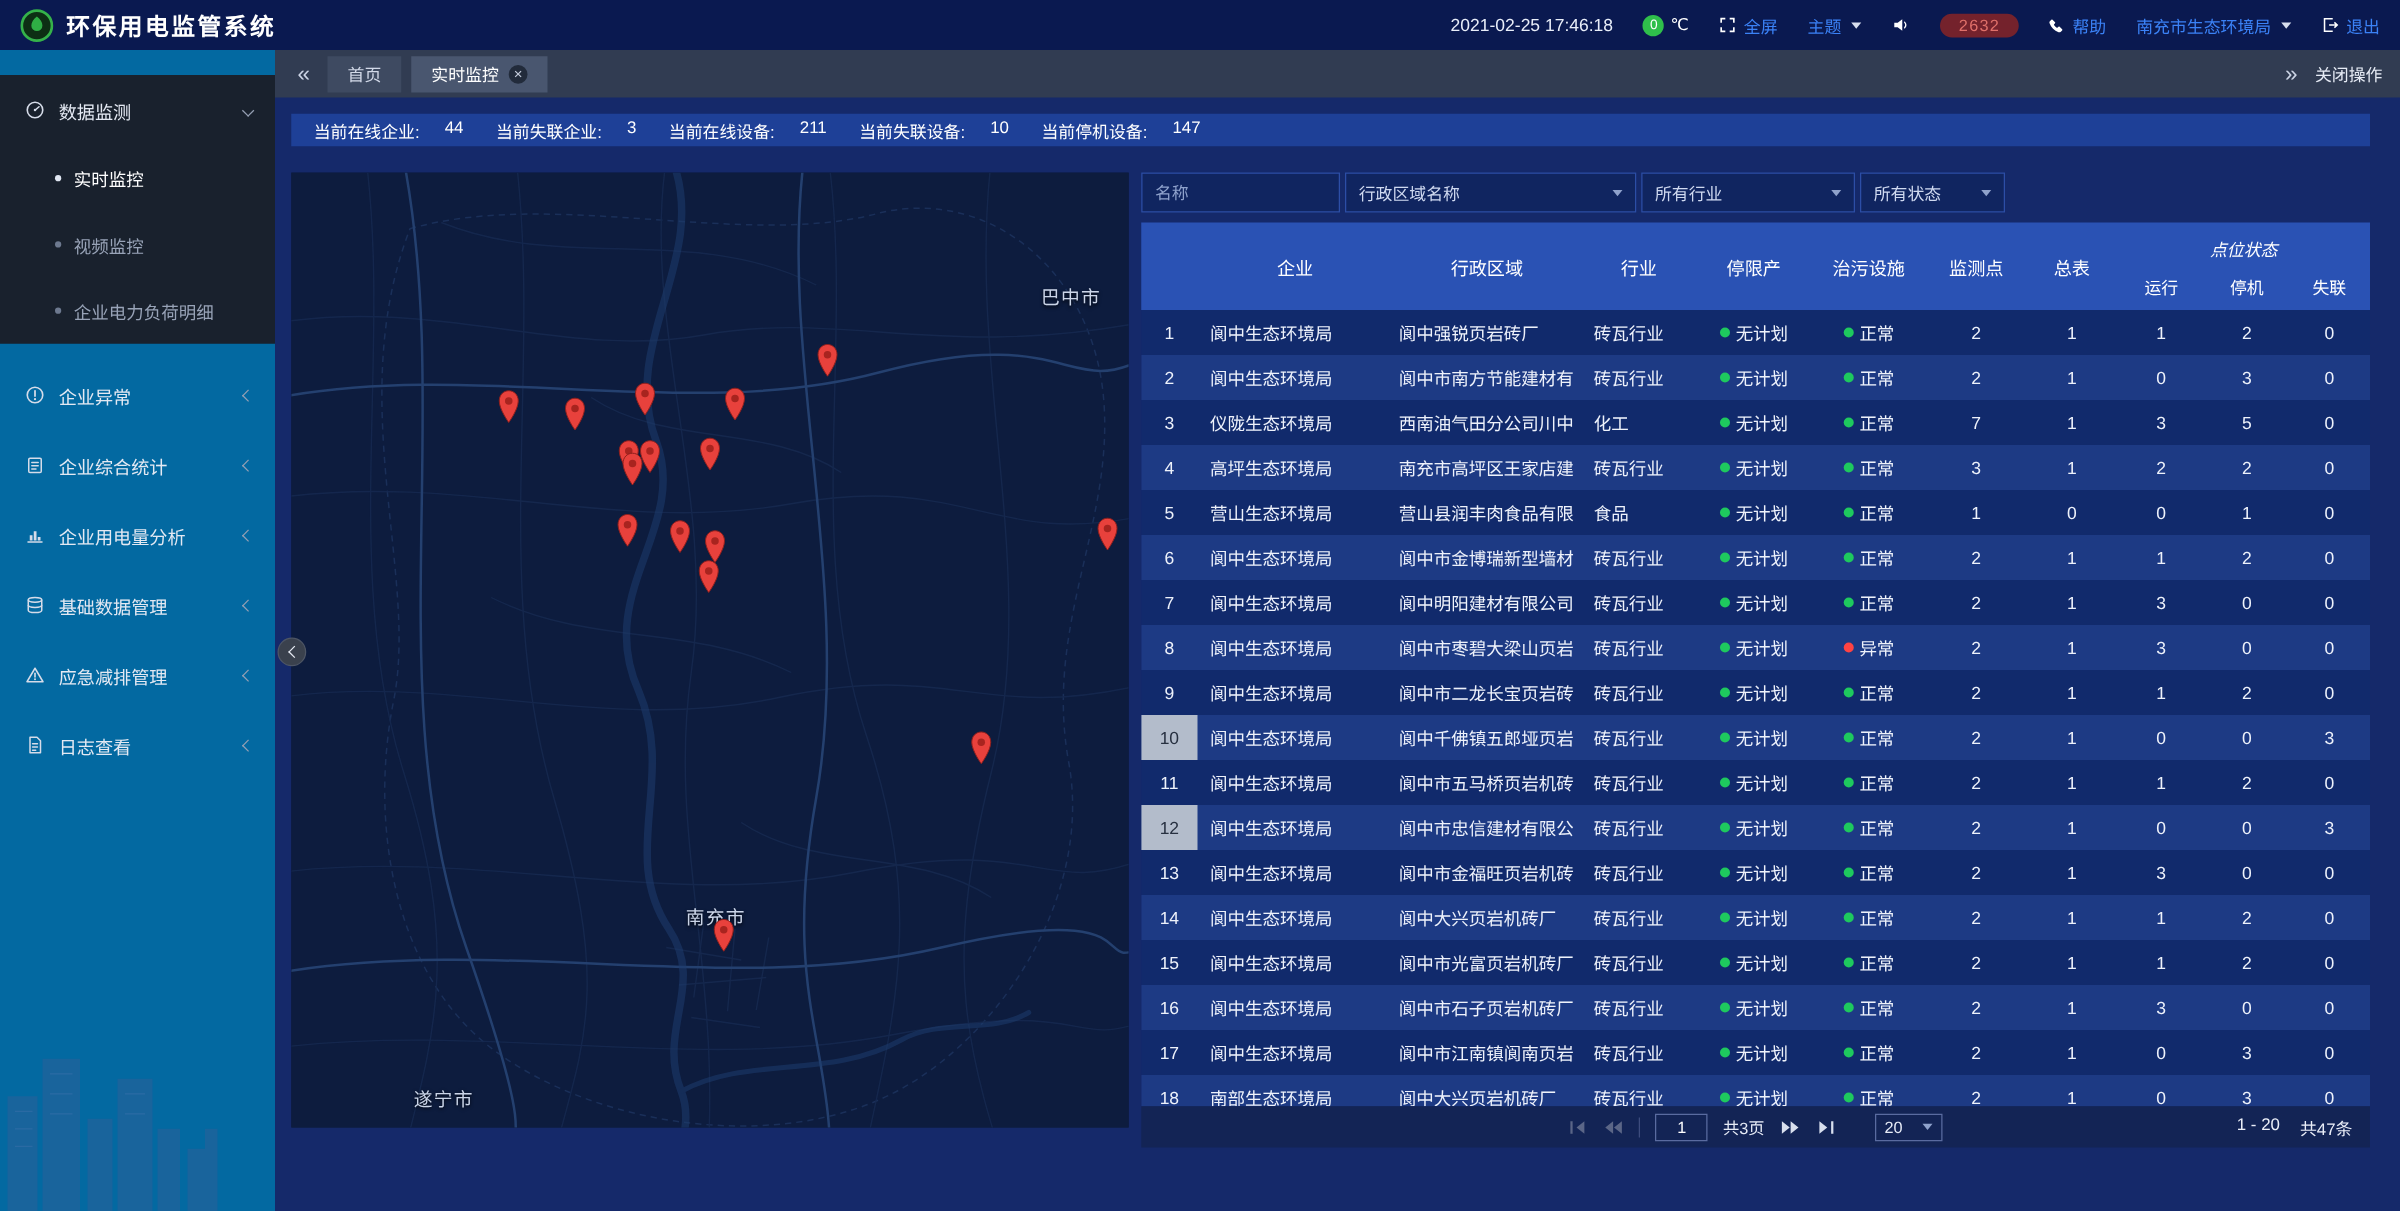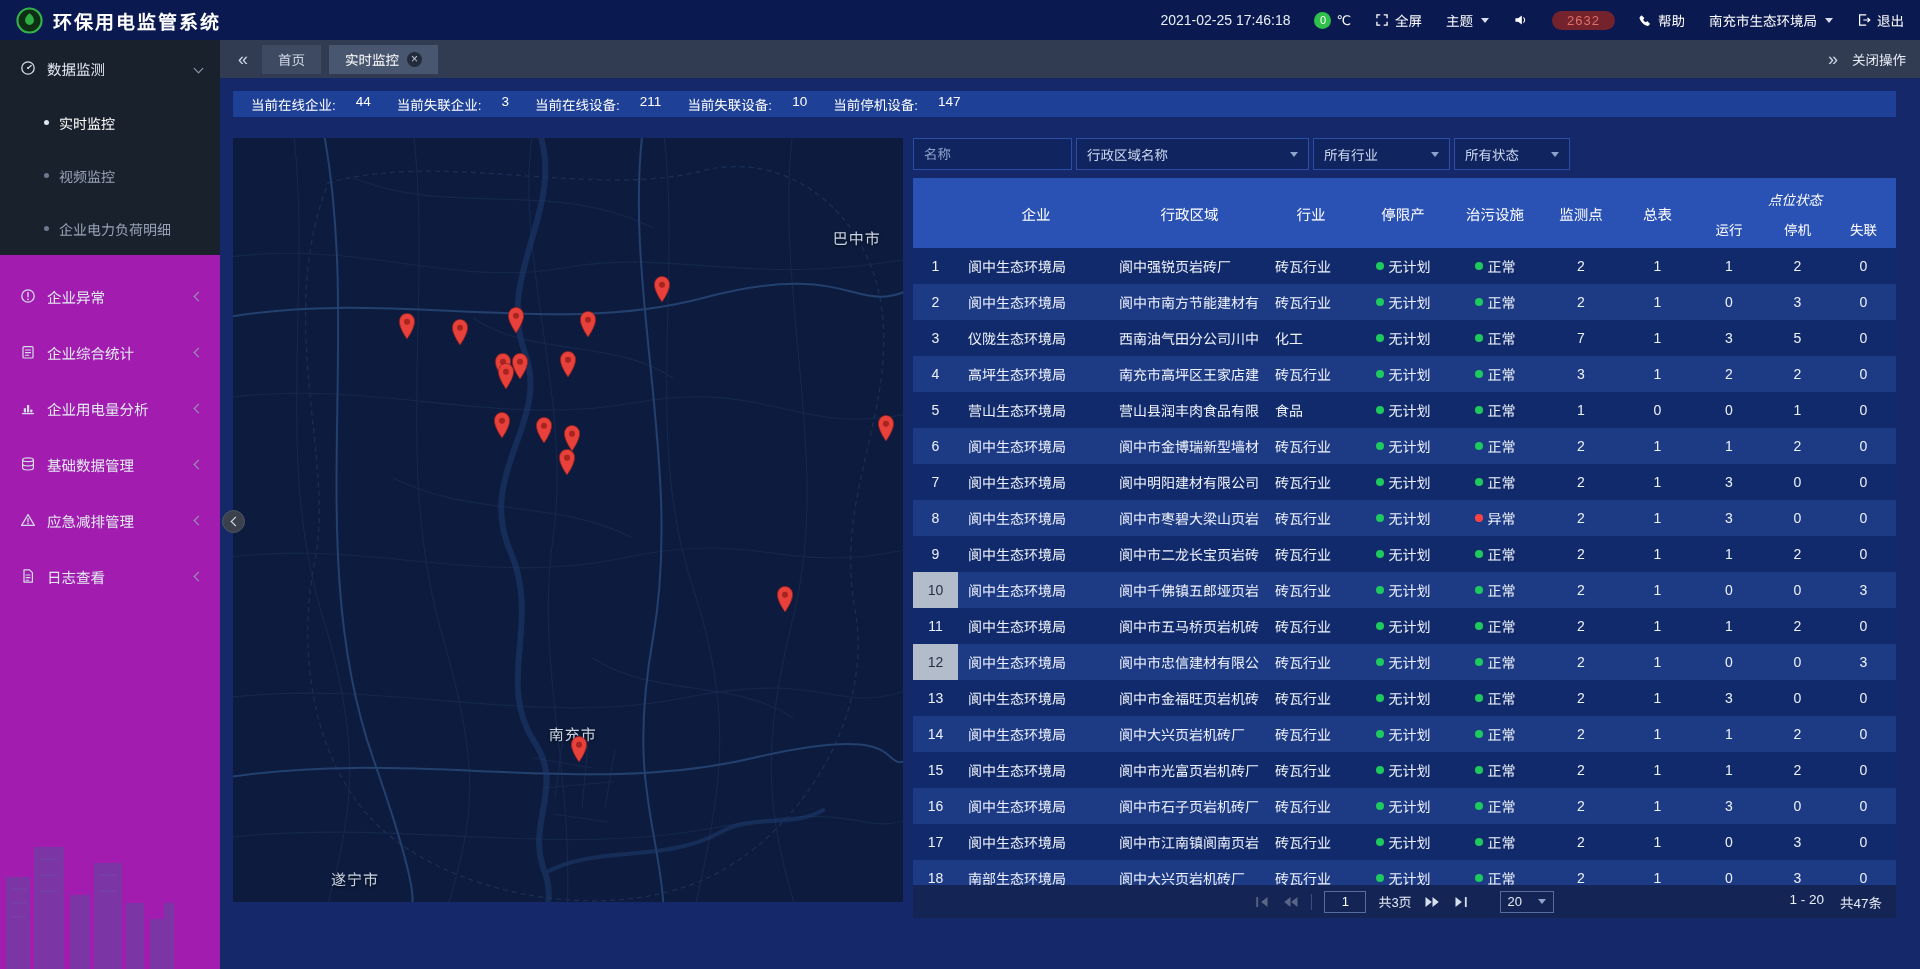--- a/index.html
+++ b/index.html
@@ -8,28 +8,28 @@
   .page{position:relative;width:1920px;height:969px;background:#15296a}
 
   
   .topbar{position:absolute;top:0;left:0;width:1920px;height:40px;background:#0a1950;display:flex;align-items:center;padding:0 16px;color:#fff;z-index:40}
   .brand{display:flex;align-items:center;gap:10px}
   .brand-title{font-size:19px;font-weight:bold;letter-spacing:2px}
   .topbar-right{margin-left:auto;display:flex;align-items:center;gap:24px}
   .dt{font-size:14px;color:#e9eef9}
   .temp{display:flex;align-items:center;gap:5px;font-size:13px}
   .temp-badge{width:17px;height:17px;border-radius:50%;background:#2fbf4b;color:#fff;font-size:11px;display:flex;align-items:center;justify-content:center}
-  .tb-item{display:flex;align-items:center;gap:6px;font-size:13.5px;color:#ffffff;cursor:pointer;white-space:nowrap}
+  .tb-item{display:flex;align-items:center;gap:6px;font-size:13.5px;color:#3b82f6;cursor:pointer;white-space:nowrap}
   .ic{display:flex;align-items:center}
   .caret{width:0;height:0;border-left:4px solid transparent;border-right:4px solid transparent;border-top:5px solid #d7deee;margin-left:2px}
   .caret.dim{border-top-color:#8fa2cc}
   .alarm-badge{background:#74222c;color:#e0706a;font-size:13px;padding:2px 15px;border-radius:11px;letter-spacing:1px;cursor:pointer}
 
   
-  .sidebar{position:absolute;left:0;top:40px;width:220px;height:929px;background:#a21caf;z-index:30;overflow:hidden}
+  .sidebar{position:absolute;left:0;top:40px;width:220px;height:929px;background:#0369a1;z-index:30;padding-top:20px;overflow:hidden}
   .nav-group.expanded{background:#19212d;margin-bottom:13px}
   .nav-section{height:56px;display:flex;align-items:center;gap:11px;padding:0 18px 0 20px;color:#e4e9f3;font-size:14.5px;cursor:pointer}
   .nav-icon{width:16px;height:16px;display:flex;align-items:center;justify-content:center}
   .chev{display:inline-block;width:7px;height:7px;border-right:1.6px solid #96a0b4;border-bottom:1.6px solid #96a0b4}
   .chev.left{transform:rotate(135deg)}
   .chev.down{transform:rotate(45deg)}
   .nav-chevron{margin-left:auto}
   .nav-child{height:53px;display:flex;align-items:center;gap:10px;padding-left:44px;color:#98a3b7;font-size:14px;cursor:pointer}
   .nav-child.active{color:#fff}
   .nav-dot{width:5px;height:5px;border-radius:50%;background:#6d798f;flex:0 0 5px}
@@ -59,21 +59,21 @@
   .city{position:absolute;transform:translate(-50%,-50%);color:#cbd5e8;font-size:15px;letter-spacing:1px;text-shadow:0 1px 3px rgba(0,0,0,.85);z-index:2;white-space:nowrap}
   .collapse-btn{position:absolute;left:-11px;top:48.7%;width:23px;height:23px;border-radius:50%;background:#3a414d;border:1px solid #4e5665;display:flex;align-items:center;justify-content:center;z-index:6;cursor:pointer}
   .collapse-btn .chev{border-color:#e8ecf4;margin-left:3px}
 
   
   .right-panel{flex:1;display:flex;flex-direction:column}
   .filterbar{display:flex;gap:4px;height:32px;margin-bottom:8px}
   .f-input{width:159px;height:32px;background:#102560;border:1px solid #2c4ea6;color:#d6e0f5;font-size:13.5px;padding:0 10px;outline:none;font-family:inherit}
   .f-input::placeholder{color:#8fa2cc}
   .f-select{height:32px;background:#102560;border:1px solid #2c4ea6;color:#cfd9f0;font-size:13.5px;display:flex;align-items:center;justify-content:space-between;padding:12px 10px;cursor:pointer}
-  .f-region{width:233px}.f-industry{width:137px}.f-status{width:116px}
+  .f-region{width:233px}.f-industry{width:171px}.f-status{width:116px}
 
   .table{display:flex;flex-direction:column}
   .thead{height:70px;background:#2a52b4;display:flex;color:#fff;font-size:14.5px}
   .th{display:flex;align-items:center;justify-content:center}
   .th-group{width:202px;display:flex;flex-direction:column}
   .th-group-title{height:32px;display:flex;align-items:center;justify-content:center;font-style:italic;font-size:13.5px;padding-top:10px}
   .th-group-subs{height:38px;display:flex;align-items:center}
   .th-sub{display:flex;align-items:center;justify-content:center;font-size:13.5px;height:100%}
   .tbody{height:637px;overflow:hidden}
   .tr{height:36px;display:flex;align-items:center;color:#eef2fb;font-size:14px;cursor:pointer}

